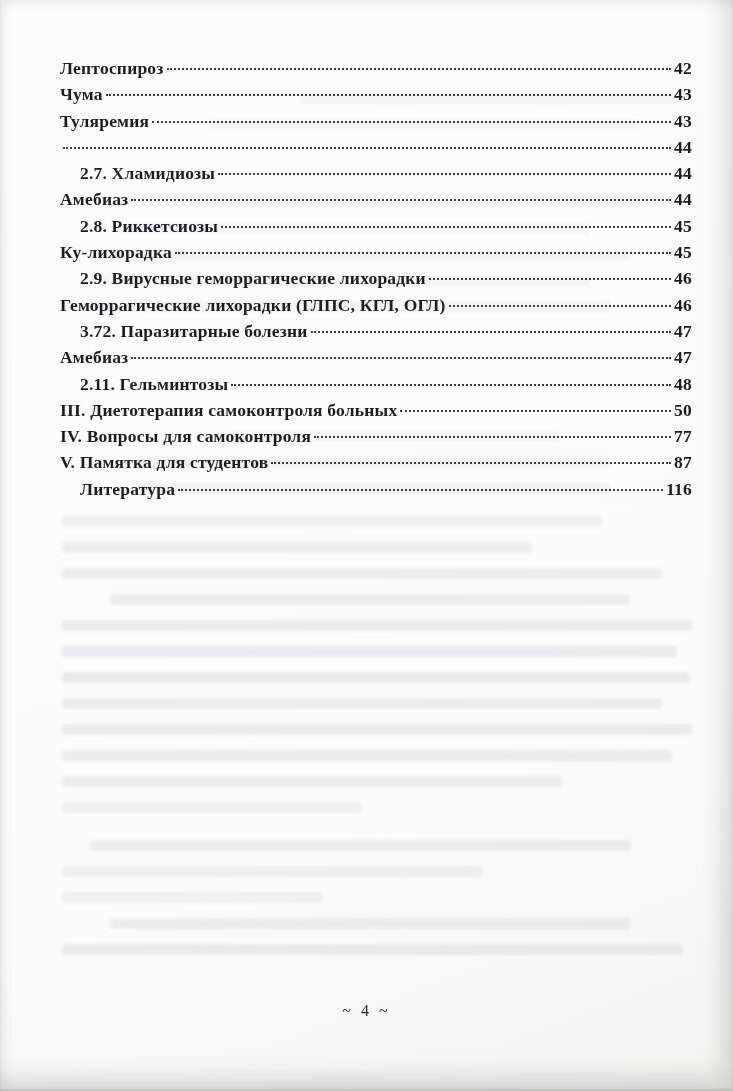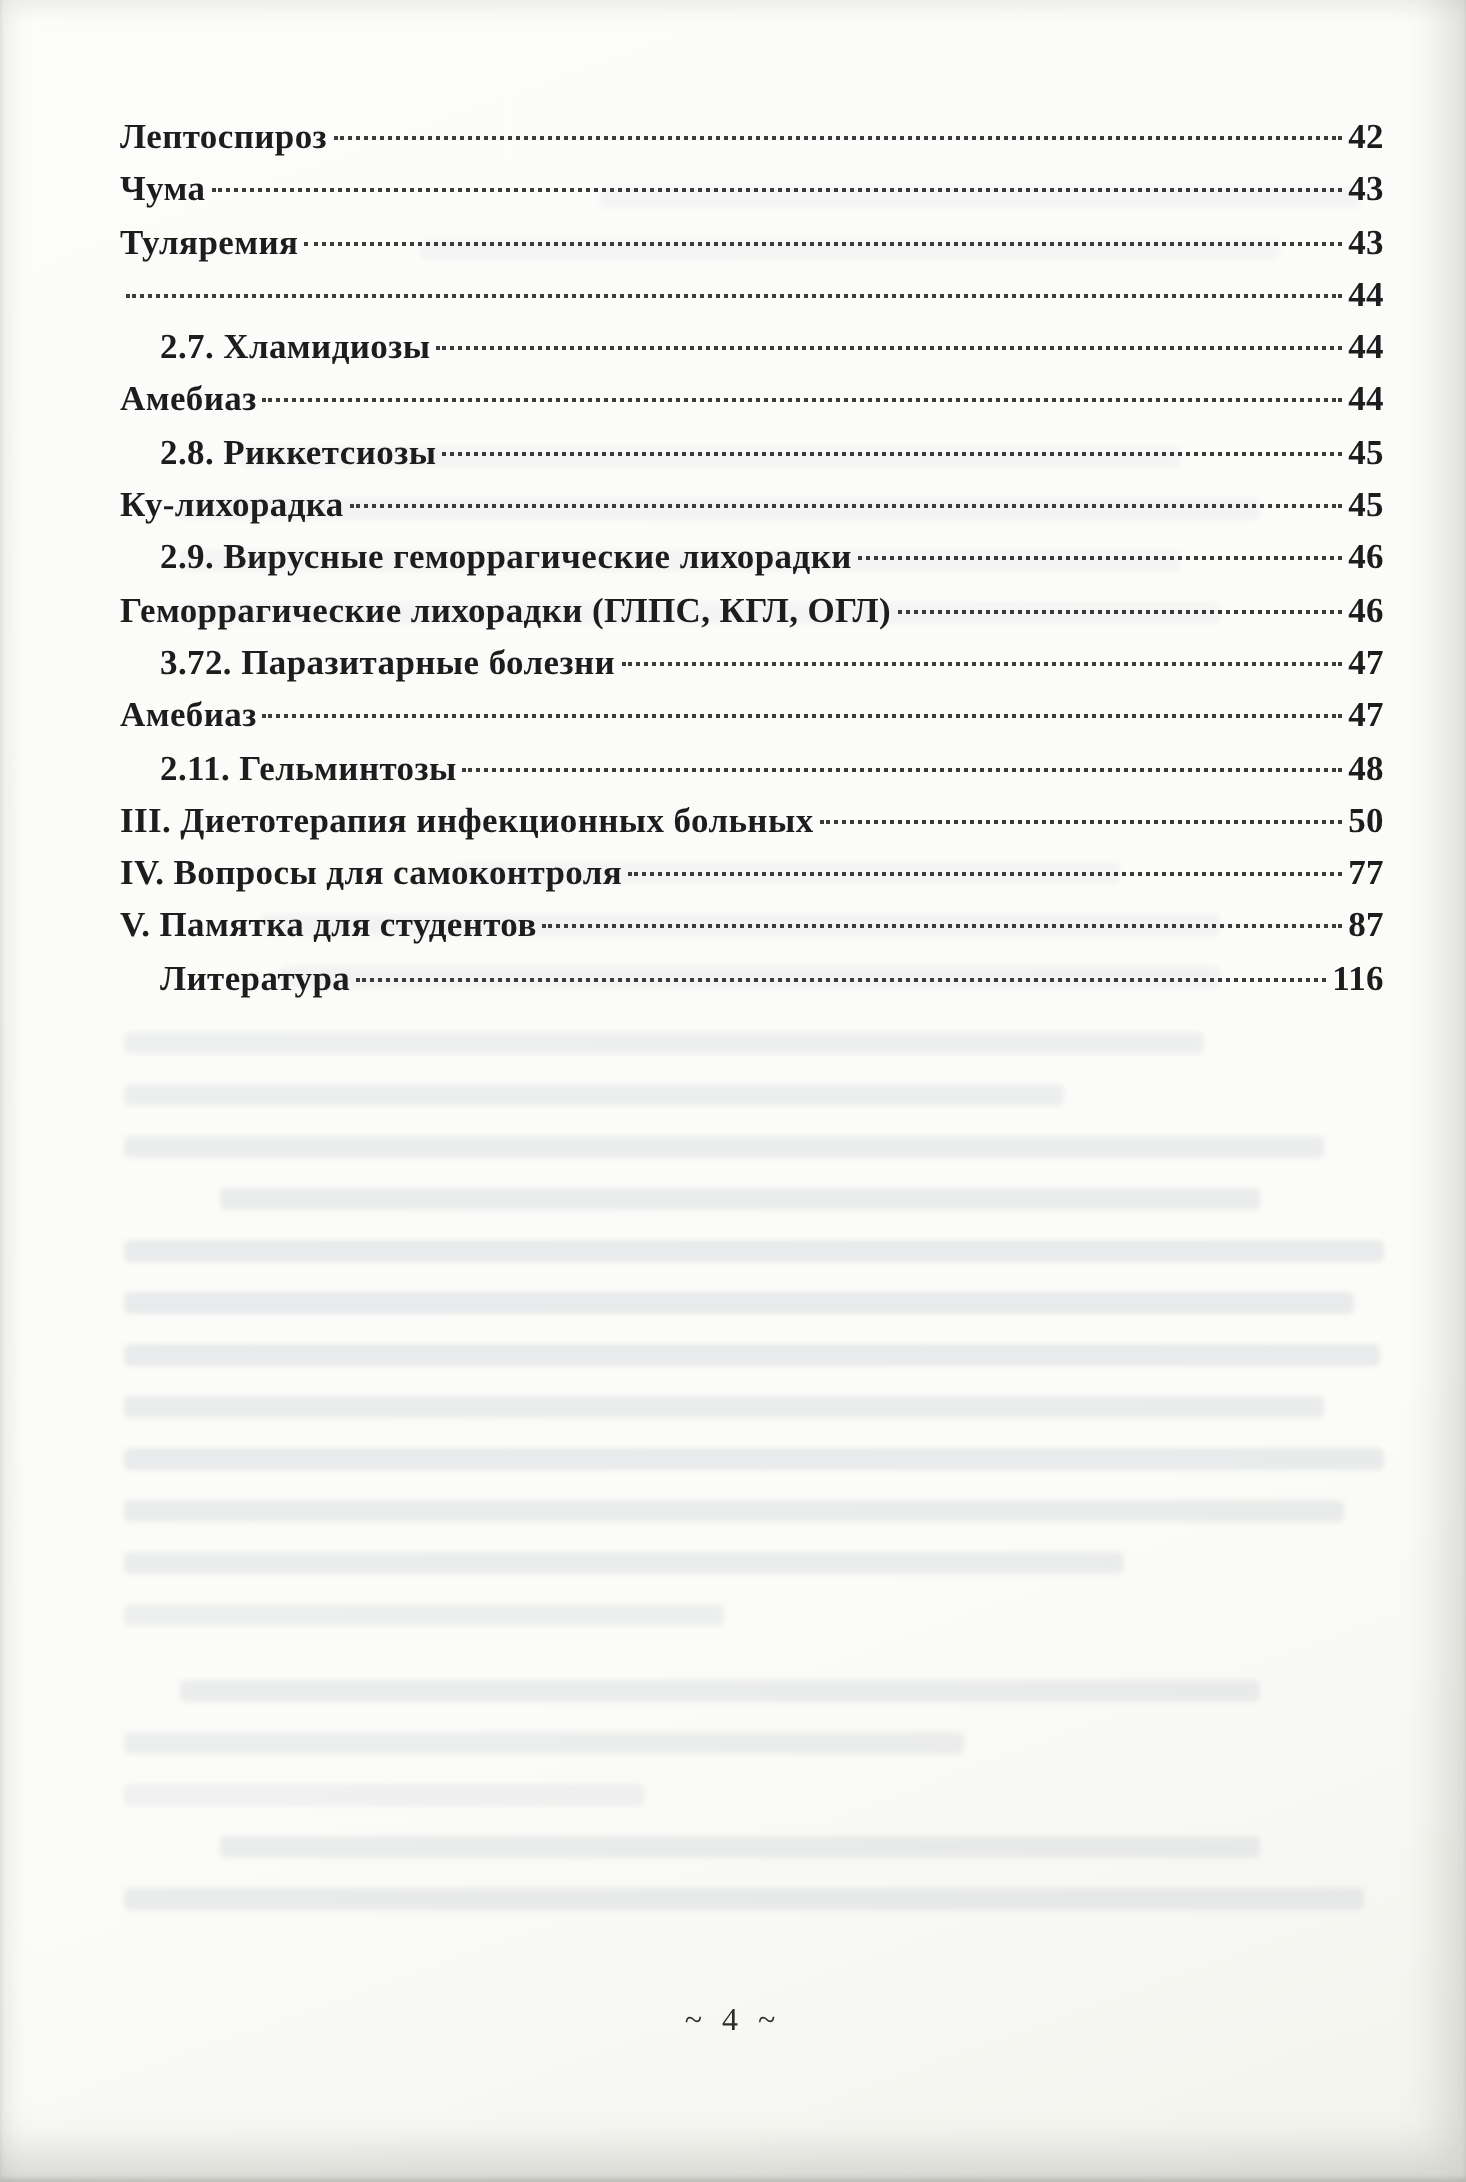--- a/index.html
+++ b/index.html
@@ -182,21 +182,21 @@
           <span class="t">Амебиаз</span>
           <span class="leader"></span>
           <span class="pnum">47</span>
         </div>
         <div class="toc-row italic">
           <span class="t">2.11. Гельминтозы</span>
           <span class="leader"></span>
           <span class="pnum">48</span>
         </div>
         <div class="toc-row">
-          <span class="t">III. Диетотерапия инфекционных больных</span>
+          <span class="t">III. Диетотерапия самоконтроля больных</span>
           <span class="leader"></span>
           <span class="pnum">50</span>
         </div>
         <div class="toc-row">
           <span class="t">IV. Вопросы для самоконтроля</span>
           <span class="leader"></span>
           <span class="pnum">77</span>
         </div>
         <div class="toc-row">
           <span class="t">V. Памятка для студентов</span>

